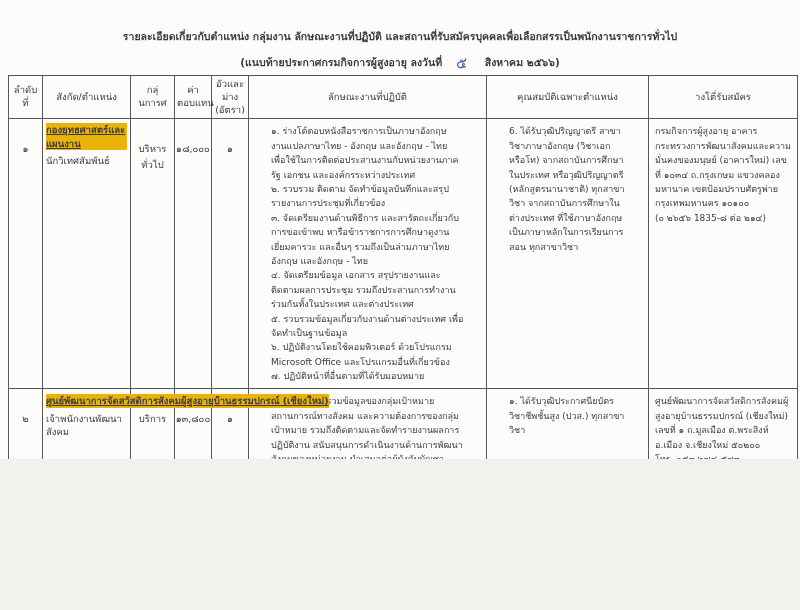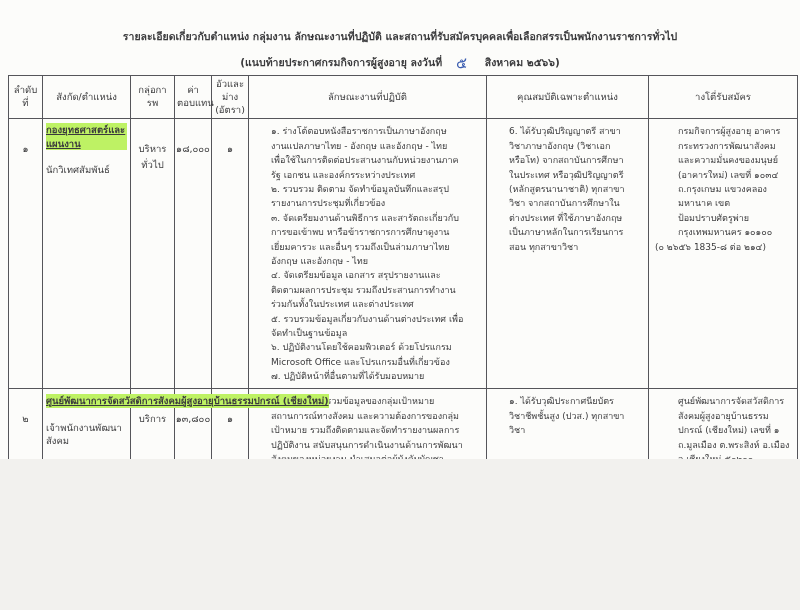--- a/index.html
+++ b/index.html
@@ -32,27 +32,27 @@
     border:1px solid #55555a; vertical-align:top; overflow:visible;
   }
   table.positions th {
     font-weight:400; font-size:9.5px; text-align:center; vertical-align:middle;
     height:35px; white-space:pre-line; line-height:1.35; padding:2px;
   }
   td.c { text-align:center; padding-top:22px; font-size:9.5px; }
   td.unit-cell { padding:4px 3px; font-size:9.5px; }
   .unit-name {
     font-weight:700; text-decoration:underline; white-space:nowrap;
-    position:relative; z-index:2; background:#bef264; display:inline-block;
+    position:relative; z-index:2; background:#eab308; display:inline-block;
     line-height:1.4;
   }
-  .position-name { margin-top:12px; line-height:1.4; }
+  .position-name { margin-top:3px; line-height:1.4; }
   td.duties, td.quals { padding:5px 22px; white-space:pre-line; }
   td.loc { padding:5px 6px; font-size:9px; }
-  td.loc .loc-text { white-space:pre-line;margin-left:23px; }
+  td.loc .loc-text { white-space:pre-line; }
   td.loc .loc-phone { white-space:pre-line; }
   tr.row1 { height:243px; }
   tr.row2 td { border-bottom:none; }
   .sig-area { position:absolute; right:28px; top:548px; width:70px; height:40px; }
   .page-number {
     position:absolute; right:22px; top:590px; font-size:9.5px; color:#8f8f8f;
     letter-spacing:1px;
   }
 </style>
 </head>
@@ -78,21 +78,21 @@
         <col style="width:37px">
         <col style="width:238px">
       <col style="width:162px">
         <col style="width:149px">
     </colgroup>
     <thead>
       <tr>
         <th>ลำดับ
 ที่</th>
         <th>สังกัด/ตำแหน่ง</th>
-        <th>กลุ่อการพ</th>
+        <th>กลุ่นการศ</th>
         <th>ค่า
 ตอบแทน</th>
         <th>อัวและม่าง
 (อัตรา)</th>
         <th>ลักษณะงานที่ปฏิบัติ</th>
         <th>คุณสมบัติเฉพาะตำแหน่ง</th>
         <th>างโตี่รับสมัคร</th>
       </tr>
     </thead>
     <tbody>

